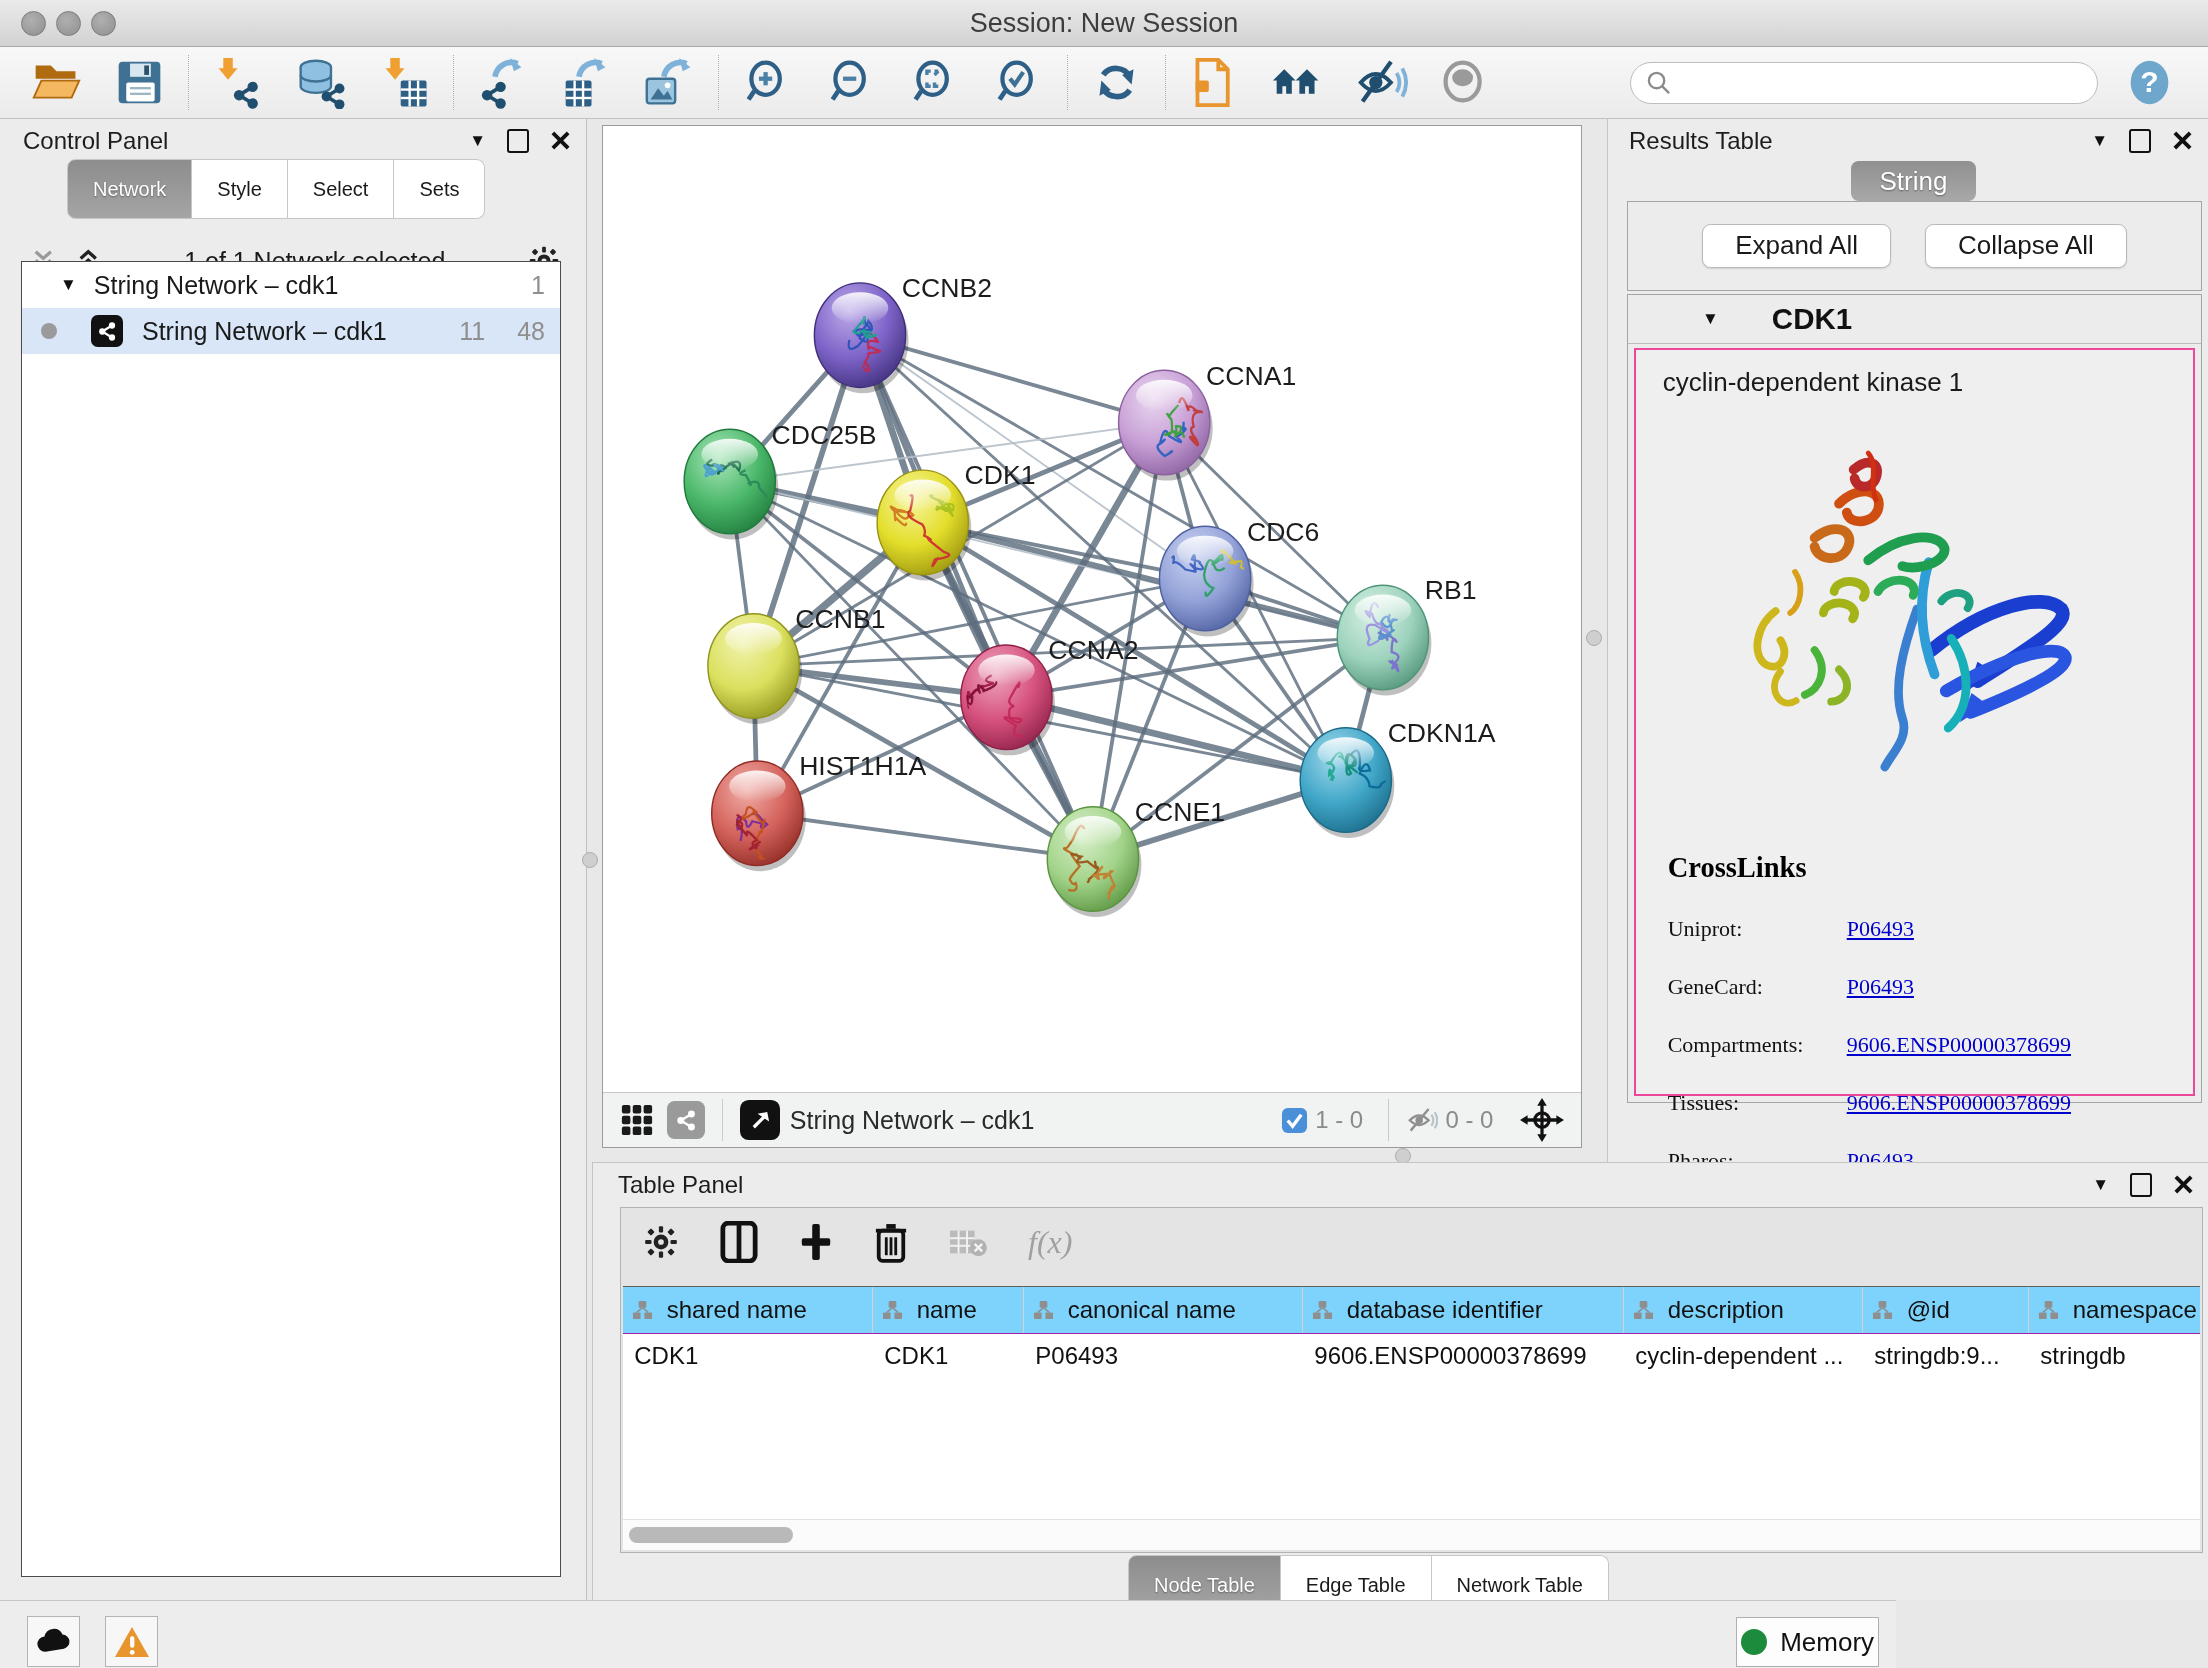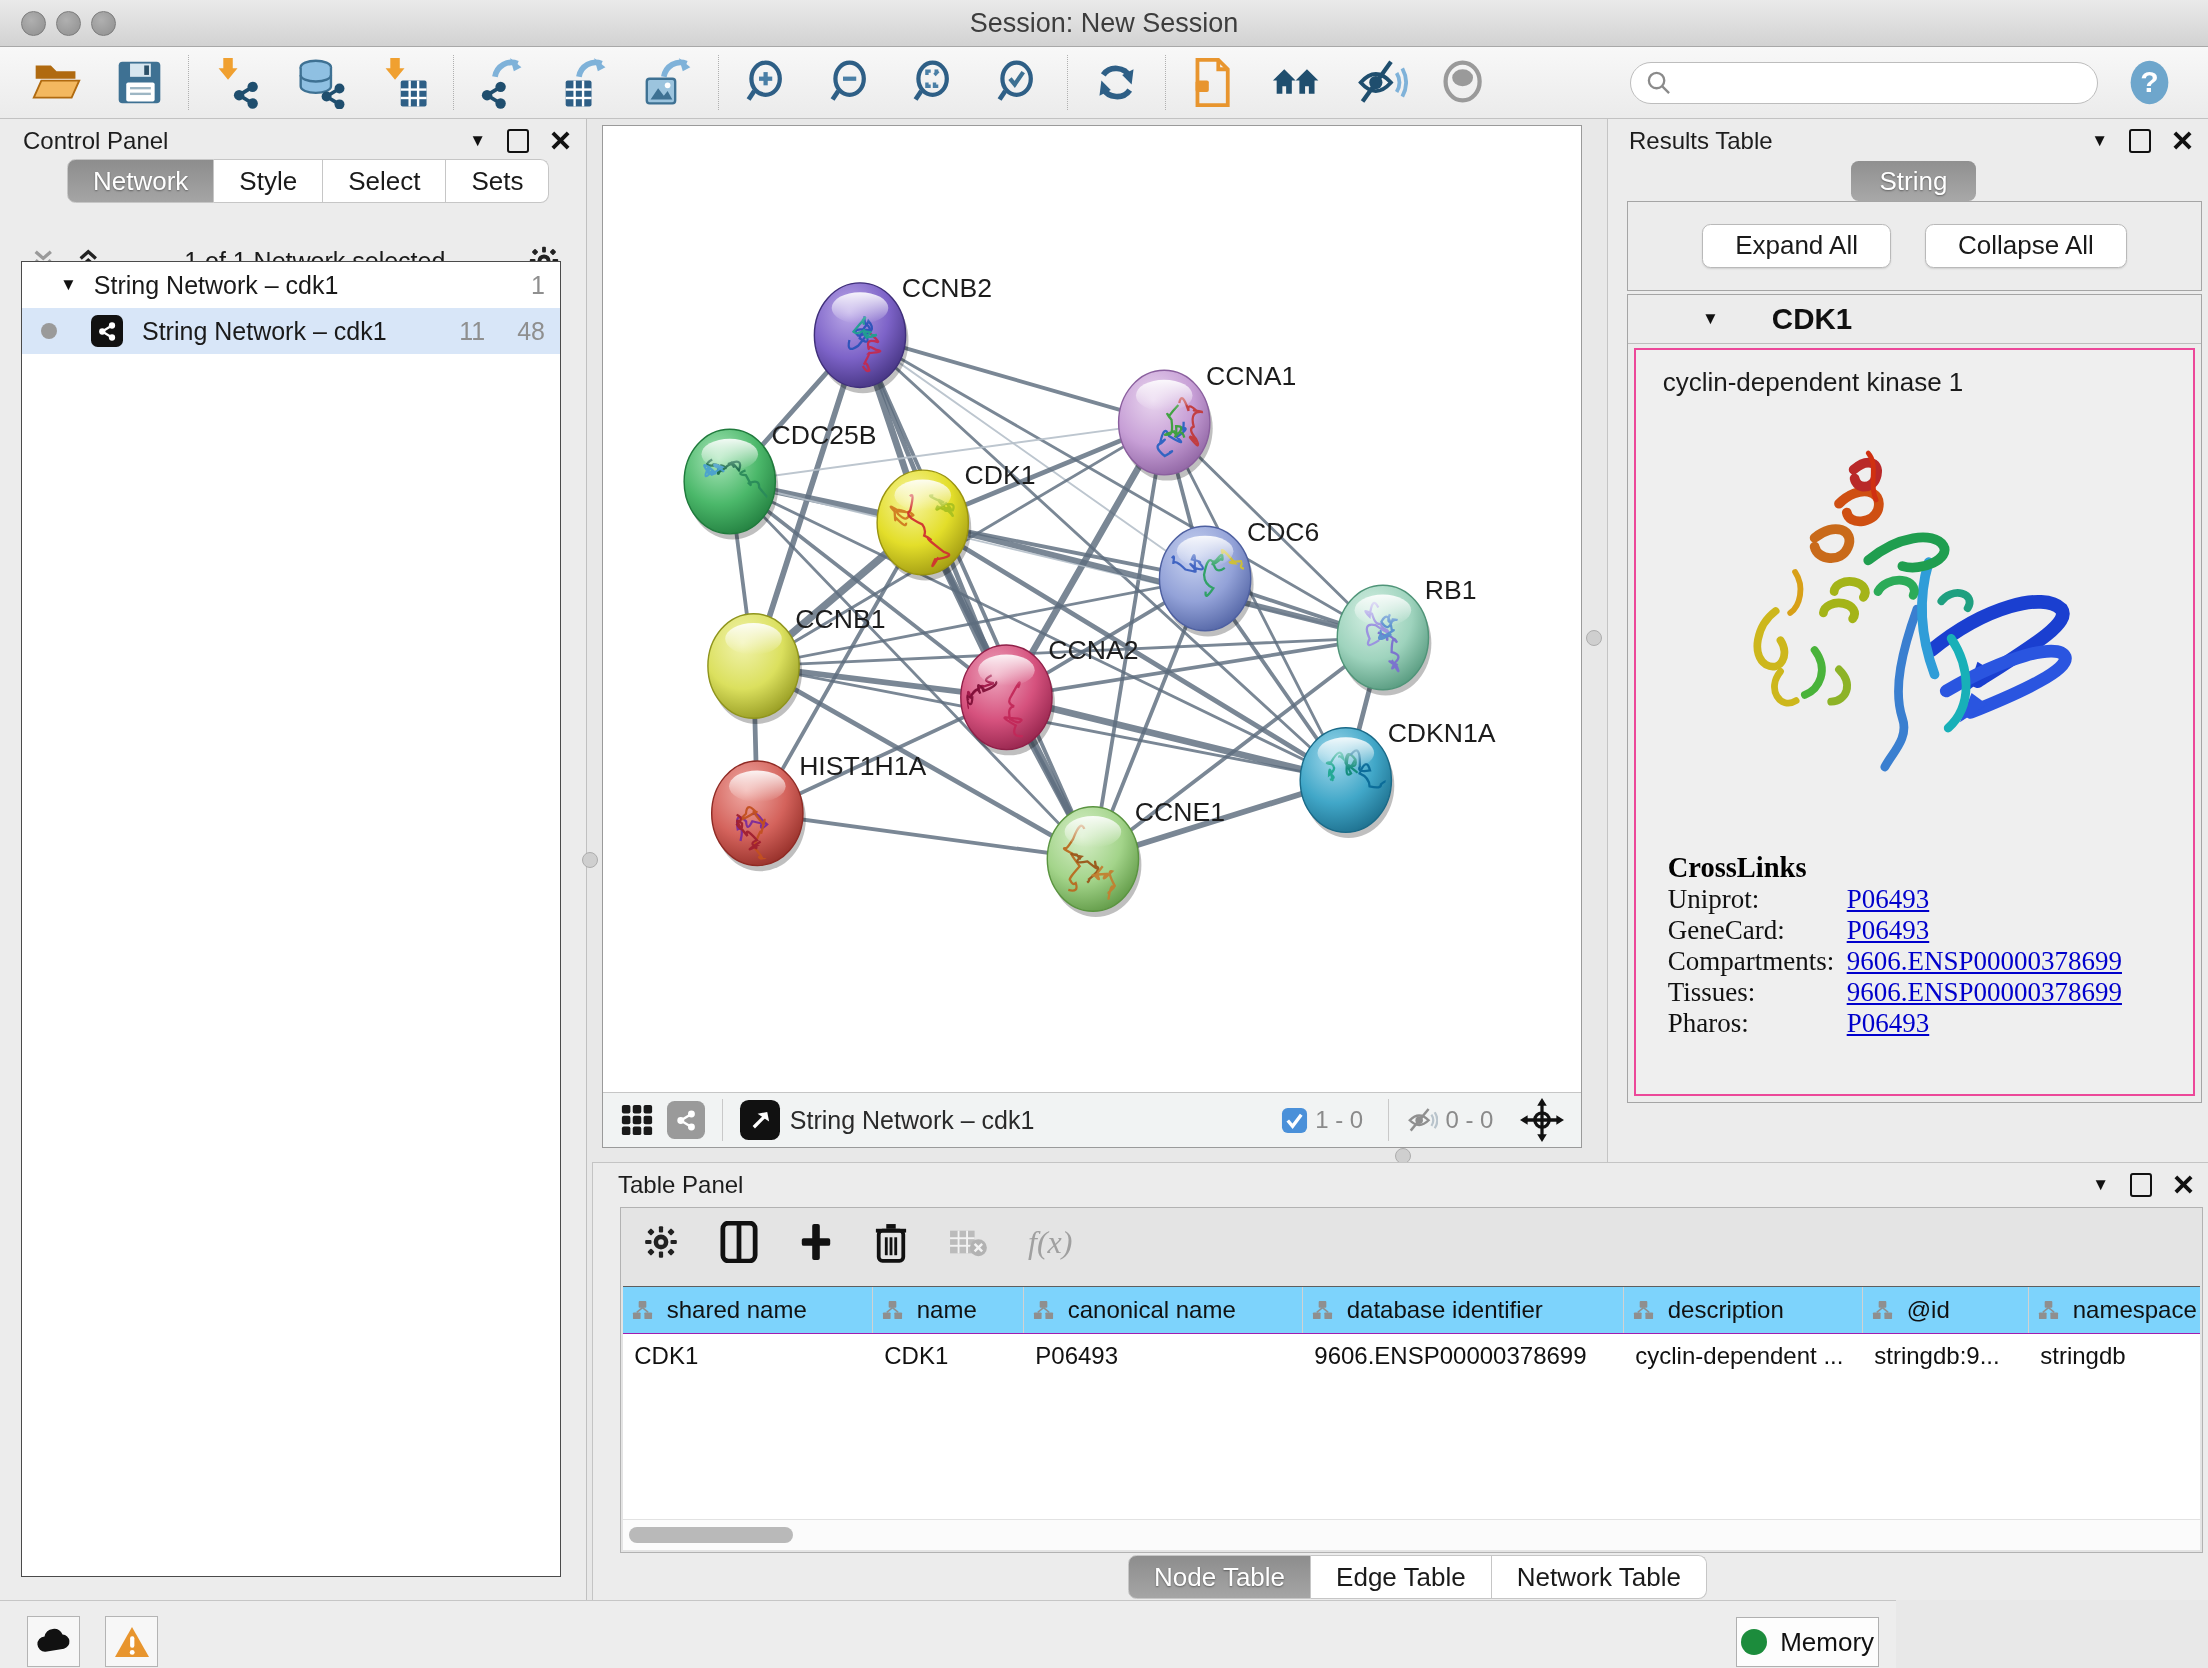--- a/index.html
+++ b/index.html
@@ -17,21 +17,21 @@
   .help-btn{width:49px;height:49px;margin-left:27px;margin-right:5.7px;}
   
   .panel-title{font-size:24px;color:#1d1d1d;}
   .pctl{display:flex;align-items:center;gap:21px;}
   .tri{font-size:17px;color:#111;}
   .float-box{width:18px;height:20px;border:2.4px solid #111;border-radius:2.9px;}
   
   .control-panel{position:absolute;left:0;top:119px;width:586px;height:1481px;background:#ececec;border-right:1px solid #c0c0c0;}
   .cp-head{position:absolute;left:23px;top:7.6px;right:15px;display:flex;align-items:center;}
   .tabs-row{position:absolute;left:67px;top:40px;display:flex;}
-  .tab{height:42px;line-height:42px;padding:0 25px;background:#fff;border:1px solid #c6c6c6;border-left:none;font-size:26px;color:#1a1a1a;cursor:pointer;}
+  .tab{height:42px;line-height:42px;padding:8px 25px;background:#fff;border:1px solid #c6c6c6;border-left:none;font-size:20px;color:#1a1a1a;cursor:pointer;}
   .tab:first-child{border-left:1px solid #c6c6c6;border-radius:8.6px 0 0 8.6px;}
   .tab:last-child{border-radius:0 8.6px 8.6px 0;}
   .tab.sel{background:linear-gradient(#8d8d8d,#a5a5a5);color:#fff;text-shadow:0 1px 1.9px rgba(0,0,0,.4);}
   .cp-sub{position:absolute;left:28.5px;top:97px;right:25px;height:42px;display:flex;align-items:center;margin-top:24px;}
   .cp-sub .status{flex:1;text-align:center;font-size:25px;color:#1a1a1a;}
   .listbox{position:absolute;left:21px;top:142px;width:540px;height:1316px;background:#fff;border:1.9px solid #4a4a4a;box-sizing:border-box;}
   .net-row{position:relative;height:46px;display:flex;align-items:center;font-size:25px;color:#1a1a1a;cursor:pointer;}
   .net-row .cnt{color:#8f8f8f;margin-left:auto;}
   .net-row.sel{background:#d8e6f8;}
   .share-badge{width:32px;height:32px;background:#111;border-radius:6.7px;display:flex;align-items:center;justify-content:center;}
@@ -50,21 +50,21 @@
   .rp-box1{position:absolute;left:19px;top:82px;width:573px;height:88px;border:1px solid #a5a5a5;background:#ececec;display:flex;align-items:center;justify-content:center;gap:34px;}
   .rp-btn{height:42px;line-height:40px;padding:0 32px;background:#fff;border:1px solid #b9b9b9;border-radius:8.6px;font-size:26px;color:#1a1a1a;box-shadow:0 1px 1.9px rgba(0,0,0,.12);cursor:pointer;}
   .rp-box2{position:absolute;left:19px;top:175px;width:573px;height:807px;border:1px solid #a5a5a5;background:#ececec;}
   .rp-gene-head{height:48px;display:flex;align-items:center;gap:53px;padding-left:74px;border-bottom:1px solid #bdbdbd;}
   .rp-gene-head .gname{font-size:29.5px;font-weight:bold;color:#111;}
   .rp-gene-body{position:absolute;left:5.7px;top:53px;right:5.7px;bottom:5.7px;background:#efefef;border:2px solid #ec4899;}
   .gene-desc{position:absolute;left:27px;top:17px;font-size:26px;color:#1a1a1a;}
   .protein-img{position:absolute;left:86px;top:90px;}
   .xlinks{position:absolute;left:32px;top:502px;font-family:"Liberation Serif","DejaVu Serif",serif;}
   .xl-head{font-size:28.5px;font-weight:bold;color:#000;}
-  .xl-row{display:flex;margin-top:0;font-size:27px;color:#111;}
+  .xl-row{display:flex;margin-top:32px;font-size:22px;color:#111;}
   .xl-row .lab{width:179px;}
   .xl-row a{color:#0000cc;text-decoration:underline;}
   
   .table-panel{position:absolute;left:592px;top:1162px;width:1617px;height:438px;background:#ececec;border-top:1px solid #c4c4c4;border-left:1px solid #c4c4c4;box-sizing:border-box;}
   .tp-head{position:absolute;left:25px;top:7.6px;right:15px;display:flex;align-items:center;}
   .tp-inner{position:absolute;left:27px;top:44px;width:1581px;height:344px;background:#e4e4e4;border:1px solid #b2b2b2;}
   .tp-tools{position:absolute;left:21px;top:13.3px;display:flex;align-items:center;gap:40px;}
   .tp-tablebox{position:absolute;left:1.9px;top:78px;right:1.9px;bottom:1.9px;background:#fff;border-top:1.9px solid #5e5e5e;}
   .tbl-header{display:flex;height:46px;background:#7dd3fc;border-bottom:1px solid #a21caf;}
   .th-cell{display:flex;align-items:center;gap:13.3px;padding-left:9.5px;box-sizing:border-box;border-right:1px solid #d2d2d2;font-size:24px;color:#111;overflow:hidden;white-space:nowrap;flex:none;}

